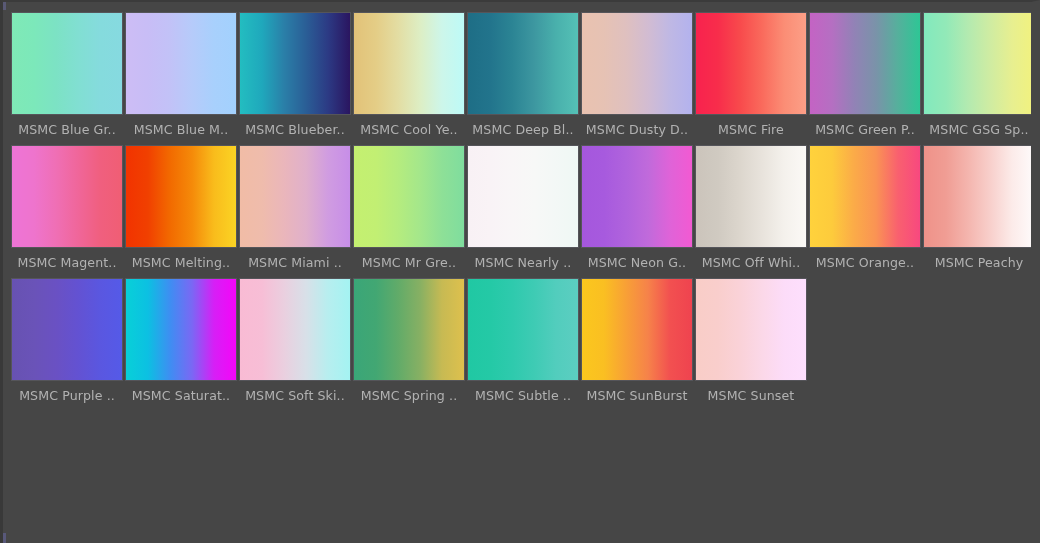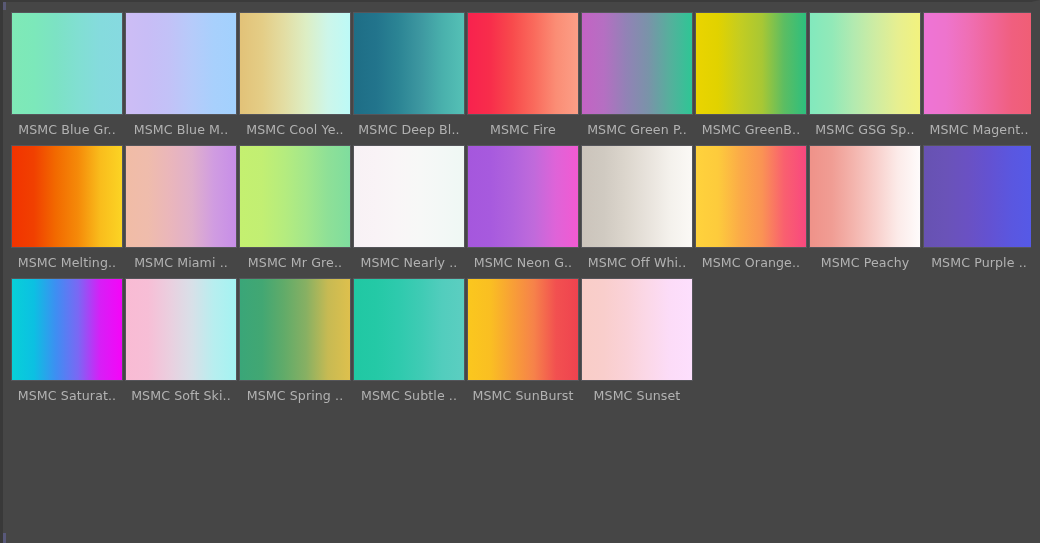--- a/index.html
+++ b/index.html
@@ -103,47 +103,53 @@
         <div class="swatch-label">MSMC Blue Gr..</div>
       </div>
       <div class="swatch-cell">
         <div class="swatch-chip">
           <div class="chip-fill" style="background: linear-gradient(to right, rgb(205, 189, 245) 0%, rgb(200, 189, 246) 20%, rgb(194, 194, 247) 40%, rgb(182, 203, 250) 60%, rgb(168, 208, 252) 80%, rgb(163, 209, 253) 100%);"></div>
         </div>
         <div class="swatch-label">MSMC Blue M..</div>
       </div>
       <div class="swatch-cell">
         <div class="swatch-chip">
+          <div class="chip-fill" style="background: linear-gradient(to right, rgb(35, 189, 192) 0%, rgb(31, 168, 188) 20%, rgb(42, 127, 168) 40%, rgb(42, 94, 150) 60%, rgb(44, 58, 132) 80%, rgb(42, 21, 96) 100%);"></div>
+        </div>
+        <div class="swatch-label">MSMC Blueber..</div>
+      </div>
+      <div class="swatch-cell">
+        <div class="swatch-chip">
           <div class="chip-fill" style="background: linear-gradient(to right, rgb(226, 194, 120) 0%, rgb(228, 205, 134) 20%, rgb(227, 221, 163) 40%, rgb(221, 238, 196) 60%, rgb(205, 246, 234) 80%, rgb(189, 250, 247) 100%);"></div>
         </div>
         <div class="swatch-label">MSMC Cool Ye..</div>
       </div>
       <div class="swatch-cell">
         <div class="swatch-chip">
           <div class="chip-fill" style="background: linear-gradient(to right, rgb(30, 110, 134) 0%, rgb(34, 116, 140) 20%, rgb(43, 132, 148) 40%, rgb(61, 151, 160) 60%, rgb(73, 176, 172) 80%, rgb(85, 193, 182) 100%);"></div>
         </div>
         <div class="swatch-label">MSMC Deep Bl..</div>
       </div>
       <div class="swatch-cell">
         <div class="swatch-chip">
+          <div class="chip-fill" style="background: linear-gradient(to right, rgb(233, 194, 176) 0%, rgb(230, 194, 180) 20%, rgb(223, 192, 191) 40%, rgb(210, 188, 210) 60%, rgb(191, 184, 228) 80%, rgb(179, 178, 238) 100%);"></div>
+        </div>
+        <div class="swatch-label">MSMC Dusty D..</div>
+      </div>
+      <div class="swatch-cell">
+        <div class="swatch-chip">
           <div class="chip-fill" style="background: linear-gradient(to right, rgb(248, 34, 78) 0%, rgb(248, 45, 75) 20%, rgb(248, 74, 76) 40%, rgb(250, 106, 92) 60%, rgb(251, 141, 117) 80%, rgb(252, 159, 135) 100%);"></div>
         </div>
         <div class="swatch-label">MSMC Fire</div>
       </div>
       <div class="swatch-cell">
         <div class="swatch-chip">
           <div class="chip-fill" style="background: linear-gradient(to right, rgb(196, 99, 196) 0%, rgb(181, 111, 194) 20%, rgb(146, 130, 182) 40%, rgb(122, 147, 169) 60%, rgb(85, 176, 156) 80%, rgb(46, 198, 149) 100%);"></div>
         </div>
         <div class="swatch-label">MSMC Green P..</div>
-      </div>
-      <div class="swatch-cell">
-        <div class="swatch-chip">
-          <div class="chip-fill" style="background: linear-gradient(to right, rgb(234, 212, 0) 0%, rgb(225, 210, 0) 20%, rgb(196, 205, 33) 40%, rgb(168, 199, 52) 60%, rgb(92, 189, 98) 80%, rgb(45, 191, 126) 100%);"></div>
-        </div>
-        <div class="swatch-label">MSMC GreenB..</div>
       </div>
       <div class="swatch-cell">
         <div class="swatch-chip">
           <div class="chip-fill" style="background: linear-gradient(to right, rgb(130, 233, 189) 0%, rgb(146, 233, 184) 20%, rgb(179, 234, 176) 40%, rgb(207, 236, 162) 60%, rgb(231, 239, 144) 80%, rgb(242, 242, 126) 100%);"></div>
         </div>
         <div class="swatch-label">MSMC GSG Sp..</div>
       </div>
       <div class="swatch-cell">
         <div class="swatch-chip">
           <div class="chip-fill" style="background: linear-gradient(to right, rgb(238, 116, 214) 0%, rgb(238, 116, 205) 20%, rgb(239, 111, 181) 40%, rgb(240, 102, 154) 60%, rgb(240, 95, 127) 80%, rgb(240, 94, 116) 100%);"></div>

